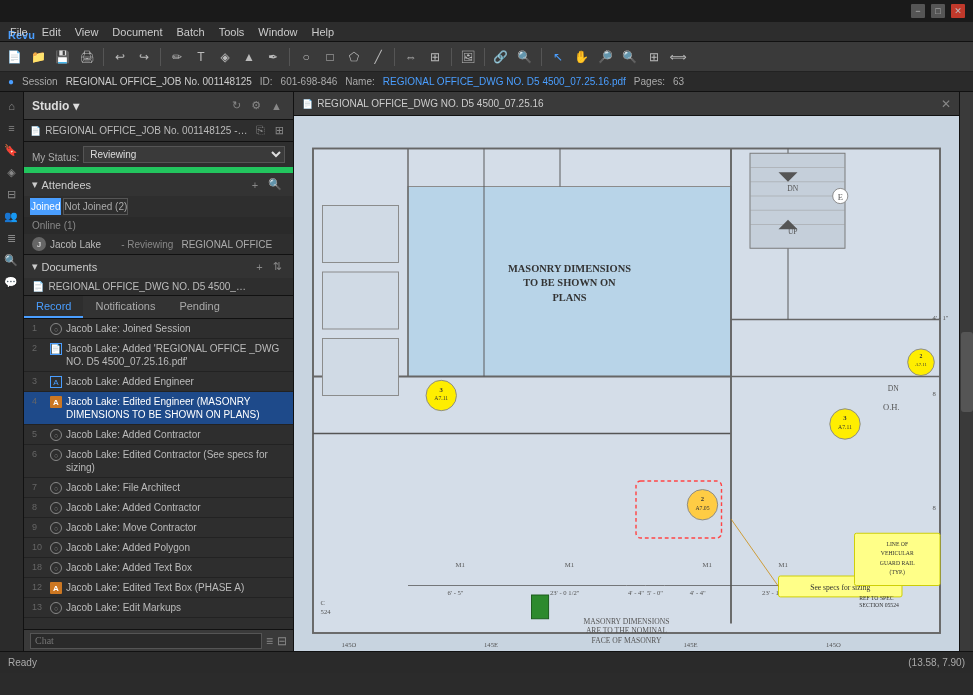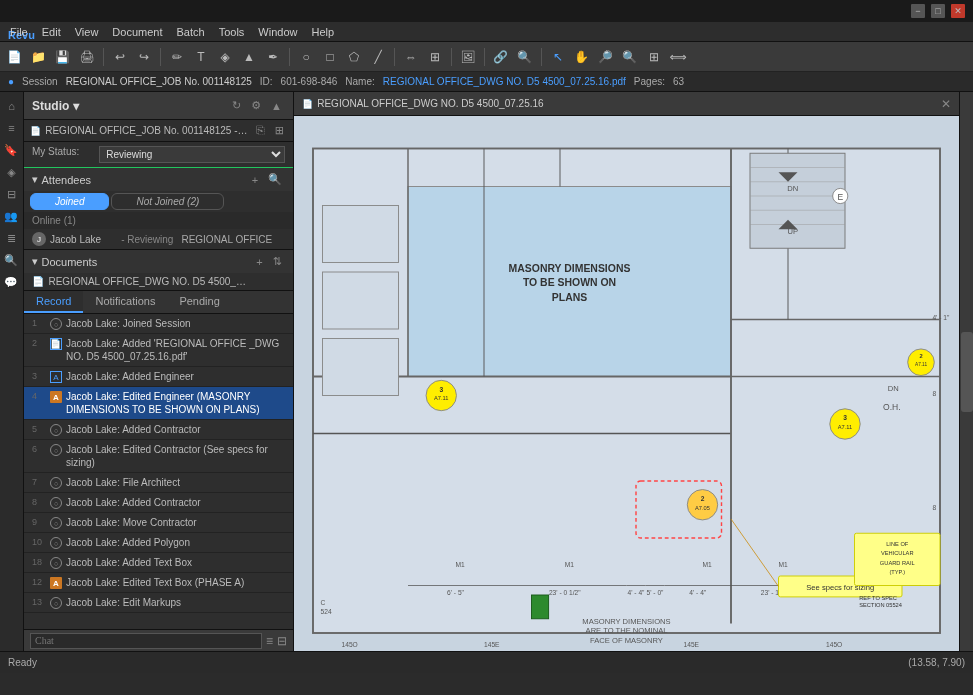--- a/index.html
+++ b/index.html
@@ -42,33 +42,33 @@
 
     
     #left-panel { width: 270px; background: #2e2e2e; display: flex; flex-direction: column; border-right: 1px solid #111; overflow: hidden; }
 
     
     #studio-header { height: 28px; background: #3a3a3a; display: flex; align-items: center; justify-content: space-between; padding: 0 8px; border-bottom: 1px solid #111; }
     #studio-header .studio-title { font-size: 12px; font-weight: bold; color: #ddd; display: flex; align-items: center; gap: 4px; }
     #studio-header .studio-controls { display: flex; gap: 4px; }
 
     
-    #status-row { padding: 4px 8px; display: flex; align-items: flex-start; gap: 20px; font-size: 10px; color: #aaa; border-bottom: 1px solid #22c55e; }
+    #status-row { padding: 4px 8px; display: flex; align-items: flex-end; gap: 4px; font-size: 10px; color: #aaa; border-bottom: 6px solid #22c55e; }
     #status-row select { background: #3a3a3a; border: 1px solid #555; color: #ddd; font-size: 10px; padding: 1px 2px; flex: 1; }
 
     
     #attendees-section { border-bottom: 1px solid #111; }
     .section-header { display: flex; align-items: center; justify-content: space-between; padding: 4px 8px; background: #333; cursor: pointer; }
     .section-header .section-title { font-size: 11px; color: #ccc; display: flex; align-items: center; gap: 4px; }
     .section-header .section-actions { display: flex; gap: 4px; }
     .section-icon-btn { background: none; border: none; color: #888; cursor: pointer; font-size: 11px; padding: 1px 3px; }
 
     
     .tab-row { display: flex; padding: 2px 6px; gap: 2px; background: #2e2e2e; }
-    .tab-btn { padding: 2px 24px; font-size: 10px; cursor: pointer; border-radius: 6px; border: 1px solid #555; background: #2e2e2e; color: #aaa; font-style: italic; }
+    .tab-btn { padding: 2px 0; font-size: 10px; cursor: pointer; border-radius: 0; border: 1px solid #555; background: #2e2e2e; color: #aaa; }
     .tab-btn.active { background: #4a9eff; color: #fff; border-color: #4a9eff; }
 
     
     .online-label { padding: 3px 8px; font-size: 10px; color: #888; background: #2a2a2a; }
     .attendee-row { display: flex; align-items: center; padding: 3px 8px; gap: 4px; font-size: 10px; color: #bbb; }
     .attendee-icon { width: 14px; height: 14px; border-radius: 50%; background: #666; display: flex; align-items: center; justify-content: center; font-size: 8px; color: #fff; }
 
     
     #docs-section { border-bottom: 1px solid #111; }
     .doc-row { display: flex; align-items: center; padding: 3px 8px; gap: 4px; font-size: 10px; color: #bbb; cursor: pointer; }
@@ -88,21 +88,21 @@
 
     
     #chat-bar { height: 22px; background: #3a3a3a; display: flex; align-items: center; padding: 0 6px; gap: 4px; border-top: 1px solid #111; }
     #chat-input { flex: 1; background: #2a2a2a; border: 1px solid #555; color: #ccc; font-size: 10px; padding: 2px 4px; height: 16px; font-family: Liberation Serif, serif; }
     .chat-icon-btn { background: none; border: none; color: #888; cursor: pointer; font-size: 12px; }
 
     
     #canvas-area { flex: 1; background: #888; position: relative; overflow: hidden; }
     #drawing-header { height: 24px; background: #3a3a3a; display: flex; align-items: center; padding: 0 8px; gap: 4px; font-size: 10px; color: #ccc; border-bottom: 1px solid #111; }
     #drawing-header .close-btn { background: none; border: none; color: #888; cursor: pointer; font-size: 12px; margin-left: auto; }
-    #drawing-canvas { width: 100%; height: 100%; background: #c8d4e0; position: relative; }
+    #drawing-canvas { width: 100%; height: 100%; background: #c8d4e0; position: relative; font-family: Liberation Serif, serif; }
 
     
     #blueprint-svg { width: 100%; height: 100%; }
     #status-bottom { height: 22px; background: #2a2a2a; display: flex; align-items: center; padding: 0 8px; justify-content: space-between; font-size: 10px; color: #aaa; border-top: 1px solid #111; }
 
     
     #right-panel { width: 14px; background: #3a3a3a; border-left: 1px solid #111; display: flex; flex-direction: column; align-items: center; }
 
     
     #record-list::-webkit-scrollbar { width: 6px; }

